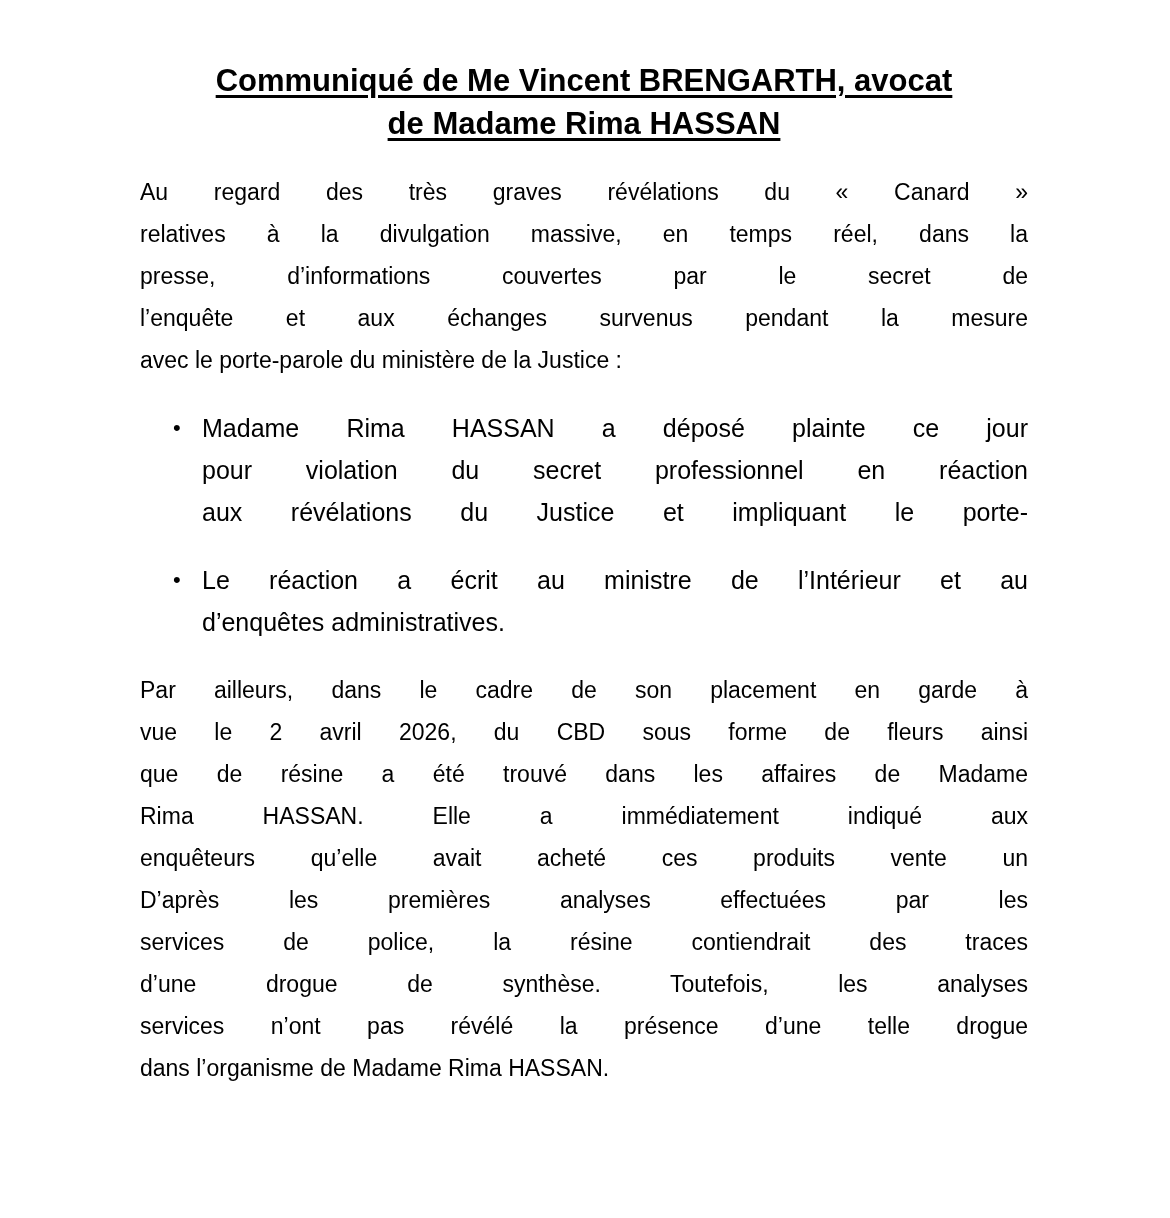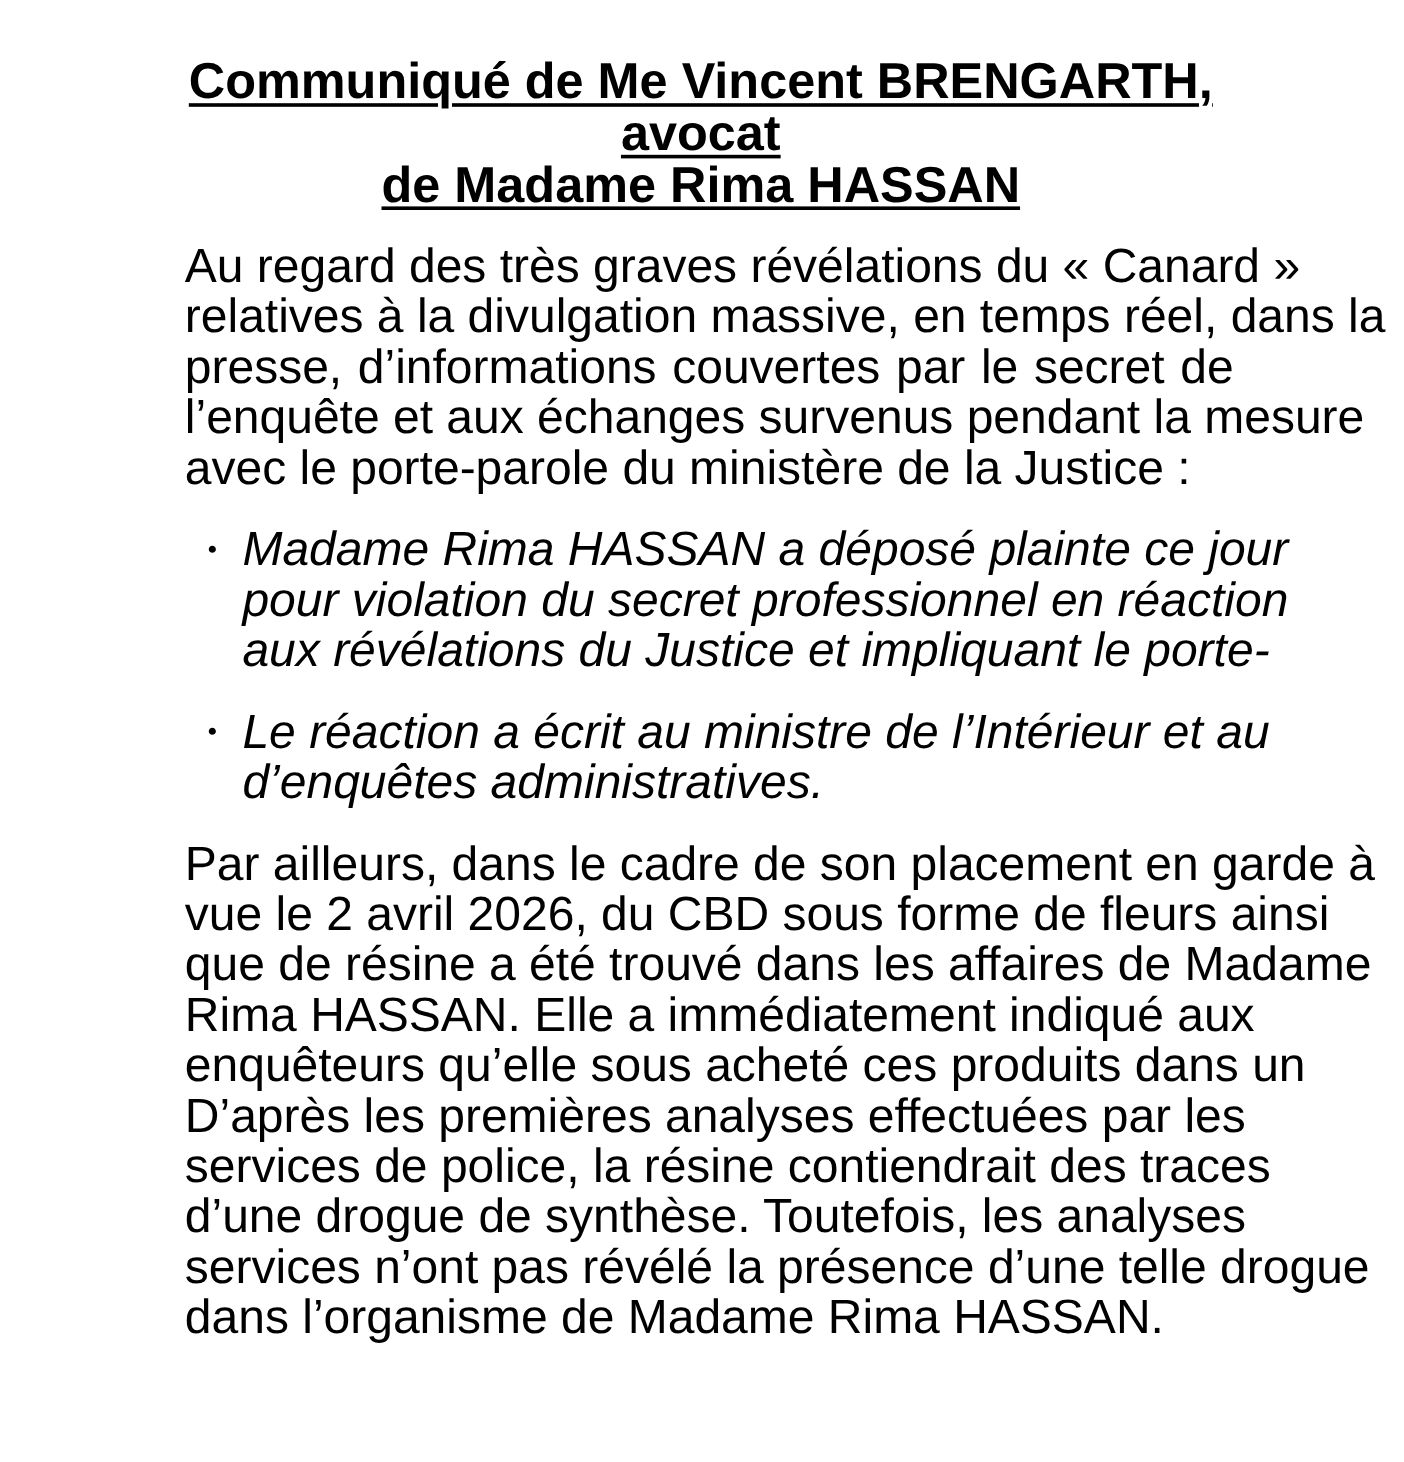--- a/index.html
+++ b/index.html
@@ -12,56 +12,55 @@
     width: 1170px;
     height: 1218px;
     box-sizing: border-box;
     padding: 46px 142px 0 140px;
     background: #ffffff;
     color: #000000;
     font-family: "Liberation Sans", "DejaVu Sans", sans-serif;
     overflow: hidden;
   }
   .title {
-    margin: 0 0 26px 0;
-    font-size: 42px;
+    margin: 13px 0 26px 0;
+    font-size: 31px;
     line-height: 43px;
     font-weight: bold;
     text-align: center;
   }
   .title-line {
     display: block;
     text-decoration: underline;
     text-decoration-thickness: 3px;
     text-underline-offset: 4px;
   }
   .para {
-    margin: 0 0 26px 14px;
-    font-size: 40px;
+    margin: 0 0 26px 0;
+    font-size: 23px;
     line-height: 42px;
   }
   .para:last-child {
     margin-bottom: 0;
   }
   .line {
     text-align: justify;
     text-align-last: justify;
     white-space: nowrap;      
     overflow: visible;
   }
   .line.last {
     text-align-last: left;
   }
   .bullet-item {
     position: relative;
     margin: 0 0 26px 0;
     padding-left: 62px;
-    font-size: 40px;
+    font-size: 25px;
     line-height: 42px;
-    font-style: italic;
   }
   .bullet-marker {
     position: absolute;
     left: 33px;
     top: 0;
     width: 12px;
     height: 42px;
     font-size: 22px;
     line-height: 42px;
   }
@@ -102,21 +101,21 @@
         <div class="line">Le réaction a écrit au ministre de l’Intérieur et au</div>
         <div class="line last">d’enquêtes administratives.</div>
       </div>
   </div>
 
   <div class="para">
       <div class="line">Par ailleurs, dans le cadre de son placement en garde à</div>
       <div class="line">vue le 2 avril 2026, du CBD sous forme de fleurs ainsi</div>
       <div class="line">que de résine a été trouvé dans les affaires de Madame</div>
       <div class="line">Rima HASSAN. Elle a immédiatement indiqué aux</div>
-      <div class="line">enquêteurs qu’elle sous acheté ces produits dans un</div>
+      <div class="line">enquêteurs qu’elle avait acheté ces produits vente un</div>
       <div class="line">D’après les premières analyses effectuées par les</div>
       <div class="line">services de police, la résine contiendrait des traces</div>
       <div class="line">d’une drogue de synthèse. Toutefois, les analyses</div>
       <div class="line">services n’ont pas révélé la présence d’une telle drogue</div>
       <div class="line last">dans l’organisme de Madame Rima HASSAN.</div>
     </div>
 
 </div>
 
 </body></html>

